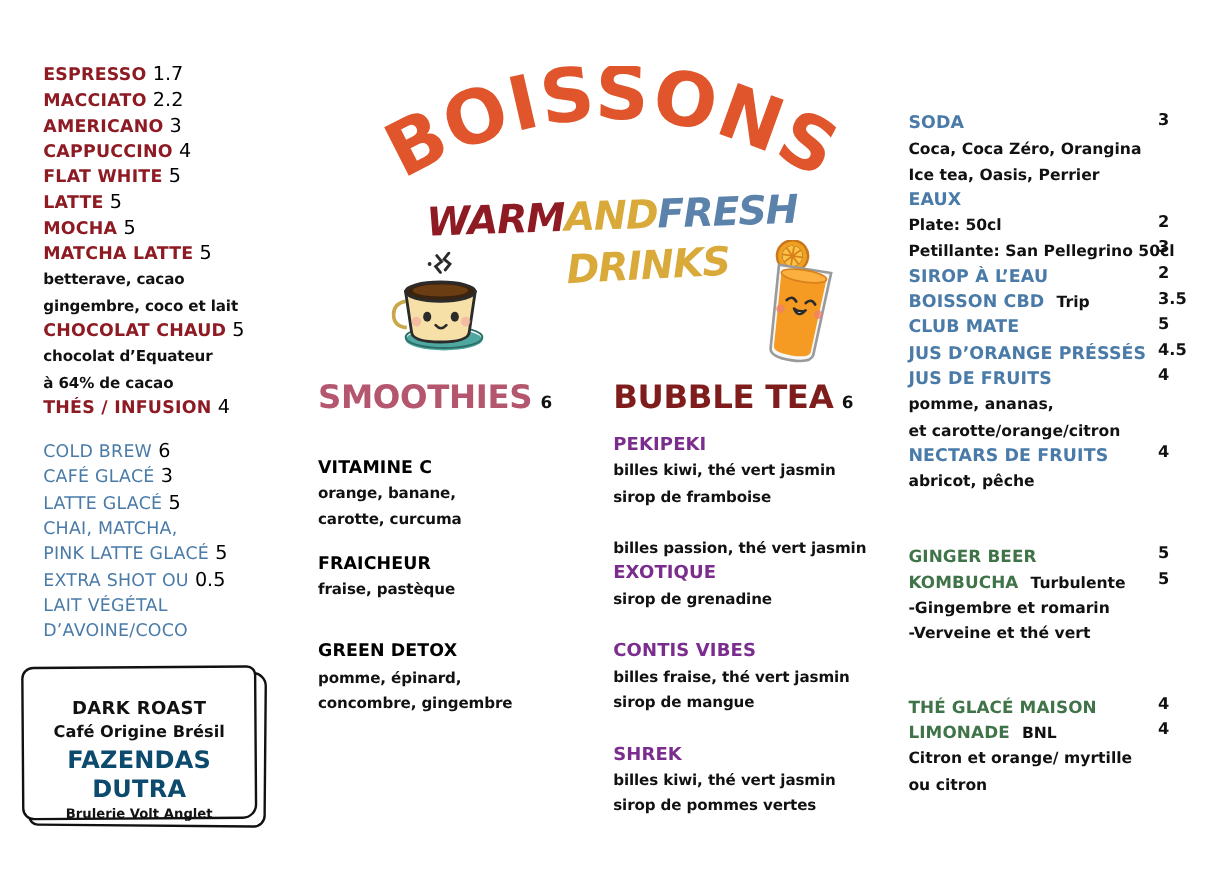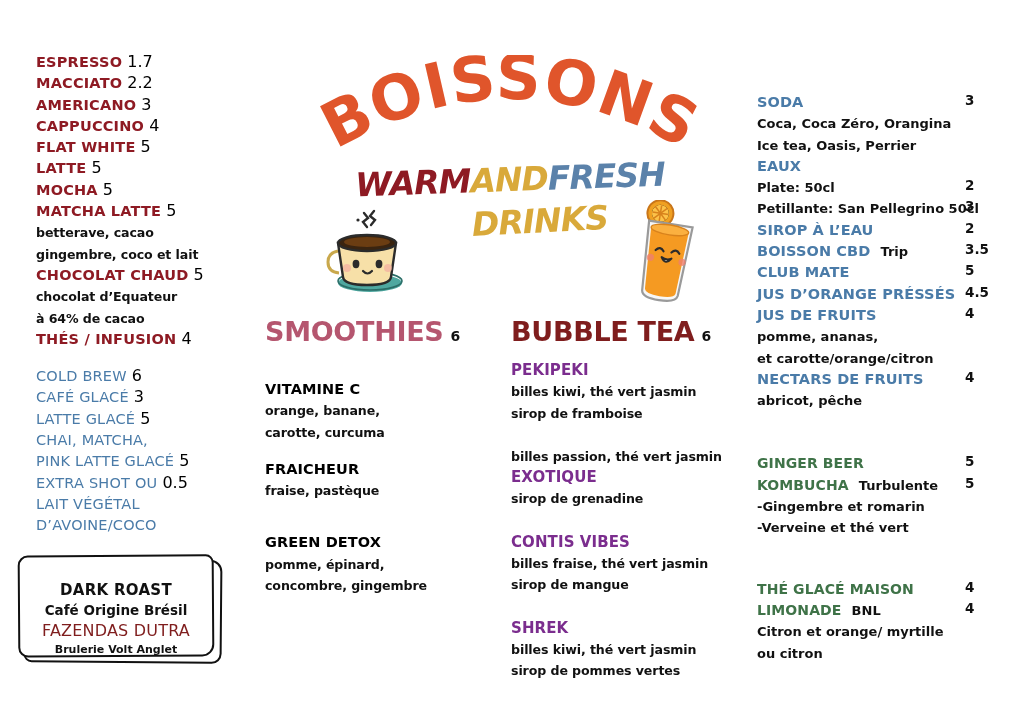--- a/index.html
+++ b/index.html
@@ -13,31 +13,31 @@
   .col-left { position:absolute; left:36px; top:52px; width:225px; }
   .rowwrap { position:relative; height:21.3px; }
 
   .hot   { color:#8e1a23; font-weight:bold; font-size:14.5px; letter-spacing:.2px; }
   .cold  { color:#4a7ba8; font-weight:normal; font-size:14.5px; letter-spacing:.2px; }
   .desc  { color:#111; font-size:12.6px; font-weight:bold; letter-spacing:-.1px; }
   .descrow { height:21.3px; }
 
   
   .roastbox {
-    position:absolute; left:18px; top:555px; width:204px; height:108px;
+    position:absolute; left:18px; top:555px; width:204px; height:134px;
   }
   .roastbox .outer, .roastbox .inner {
     position:absolute; border:2.2px solid #111; background:#fff;
   }
   .roastbox .outer { left:6px; top:4px; right:0; bottom:0; border-radius:9px 12px 10px 8px; transform:rotate(.5deg); }
   .roastbox .inner { left:0; top:0; right:8px; bottom:6px; border-radius:10px 8px 12px 10px; transform:rotate(-.4deg); }
   .roastbox .txt { position:absolute; left:0; top:26px; width:196px; text-align:center; }
   .roastbox .b1 { font-size:15px; font-weight:bold; color:#111; letter-spacing:.3px; }
   .roastbox .b2 { font-size:13.5px; font-weight:bold; color:#111; margin-top:3px; }
-  .roastbox .b3 { font-size:16px; font-weight:normal; color:#7f1d1d; letter-spacing:.2px; margin-top:3px; }
+  .roastbox .b3 { font-size:20px; font-weight:bold; color:#0c4a6e; letter-spacing:.2px; margin-top:3px; }
   .roastbox .b4 { font-size:11px; font-weight:bold; color:#111; margin-top:3px; }
 
   
   .title-wrap { position:absolute; left:300px; top:55px; width:420px; height:250px; }
   .arch { position:absolute; left:0; top:0; width:420px; height:115px; }
   .arch text { font-family:"DejaVu Sans", sans-serif; font-weight:bold; font-size:62px; fill:#e0552b; letter-spacing:1px; }
 
   .sub { position:absolute; left:0; top:105px; width:420px; text-align:center;
          font-size:33px; font-weight:bold; font-style:italic; letter-spacing:-1px;
          transform:rotate(-2deg); }

